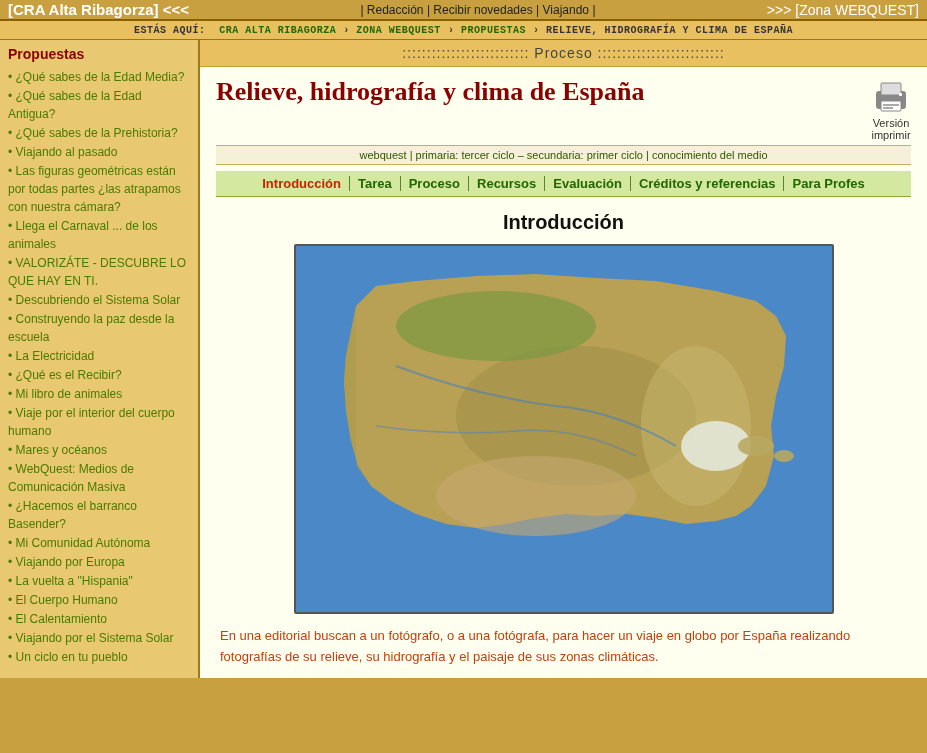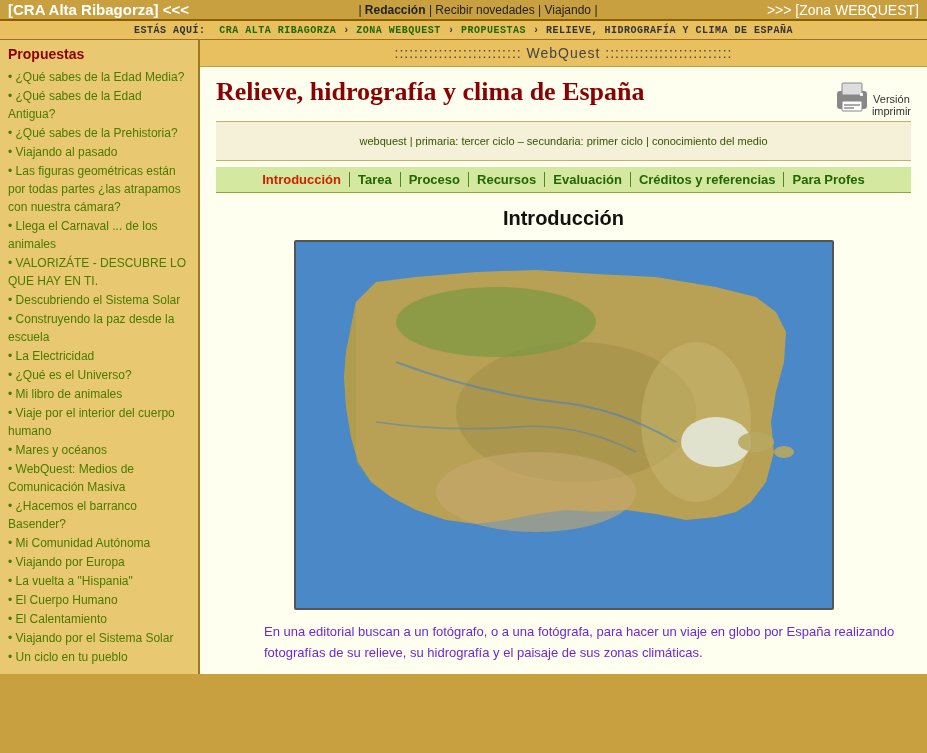--- a/index.html
+++ b/index.html
@@ -88,39 +88,39 @@
     }
     #page-title-text {
       color: #8b0000;
       font-size: 26px;
       font-weight: bold;
       font-family: Georgia, serif;
       flex: 1;
     }
     #print-icon-area {
       display: flex;
-      flex-direction: row;
-      align-items: flex-end;
+      flex-direction: column;
+      align-items: center;
       margin-left: 10px;
     }
     #print-icon {
       width: 40px;
       height: 40px;
     }
     #author-date {
       font-size: 11px;
       color: #555;
       margin-bottom: 4px;
     }
     #tags-row {
       font-size: 11px;
       color: #335500;
       text-align: center;
       background: #f5f0d8;
-      padding: 13px;
+      padding: 3px;
       margin-bottom: 6px;
       border-top: 1px solid #c8b060;
       border-bottom: 1px solid #c8b060;
     }
     
     #nav-tabs {
       display: flex;
       justify-content: center;
       align-items: center;
       background: #d4e8a0;
@@ -168,34 +168,33 @@
       position: absolute;
       top: 20px; left: 40px; right: 30px; bottom: 20px;
       background:
         radial-gradient(ellipse 300px 200px at 45% 45%, #b8a060 0%, #c8b070 30%, #9ab050 50%, #7a9840 60%, transparent 70%),
         radial-gradient(ellipse 80px 60px at 80% 60%, #e8f0e8 0%, transparent 100%),
         radial-gradient(ellipse 60px 40px at 15% 70%, #5a88c8 0%, transparent 100%);
     }
     
     #description {
       font-size: 13px;
-      color: #6d28d9;
+      color: #c2410c;
       line-height: 1.6;
       padding: 0 4px;
-      margin-left: 44px;
     }
   </style>
 </head>
 <body>
 
 <div id="header">
   <span style="color:white;font-weight:bold;font-size:15px;cursor:pointer;">[CRA Alta Ribagorza] &lt;&lt;&lt;</span>
   <div style="font-size:12px;color:#222;">
     <span>| </span>
-    <span style="cursor:pointer;font-weight:bold;">Redacción</span>
+    <span style="cursor:pointer;">Redacción</span>
     <span> | </span>
     <span style="cursor:pointer;">Recibir novedades</span>
     <span> | </span>
     <span style="cursor:pointer;">Viajando</span>
     <span> |</span>
   </div>
   <span style="color:white;font-weight:normal;font-size:14px;cursor:pointer;">&gt;&gt;&gt; [Zona WEBQUEST]</span>
 </div>
 
 <div id="breadcrumb">
@@ -219,39 +218,39 @@
     <div class="sidebar-item">• ¿Qué sabes de la Edad Media?</div>
         <div class="sidebar-item">• ¿Qué sabes de la Edad Antigua?</div>
         <div class="sidebar-item">• ¿Qué sabes de la Prehistoria?</div>
         <div class="sidebar-item">• Viajando al pasado</div>
         <div class="sidebar-item">• Las figuras geométricas están por todas partes ¿las atrapamos con nuestra cámara?</div>
         <div class="sidebar-item">• Llega el Carnaval ... de los animales</div>
         <div class="sidebar-item">• VALORIZÁTE - DESCUBRE LO QUE HAY EN TI.</div>
         <div class="sidebar-item">• Descubriendo el Sistema Solar</div>
         <div class="sidebar-item">• Construyendo la paz desde la escuela</div>
         <div class="sidebar-item">• La Electricidad</div>
-        <div class="sidebar-item">• ¿Qué es el Universo?</div>
+        <div class="sidebar-item">• ¿Qué es el Recibir?</div>
         <div class="sidebar-item">• Mi libro de animales</div>
         <div class="sidebar-item">• Viaje por el interior del cuerpo humano</div>
         <div class="sidebar-item">• Mares y océanos</div>
         <div class="sidebar-item">• WebQuest: Medios de Comunicación Masiva</div>
         <div class="sidebar-item">• ¿Hacemos el barranco Basender?</div>
         <div class="sidebar-item">• Mi Comunidad Autónoma</div>
         <div class="sidebar-item">• Viajando por Europa</div>
         <div class="sidebar-item">• La vuelta a "Hispania"</div>
         <div class="sidebar-item">• El Cuerpo Humano</div>
         <div class="sidebar-item">• El Calentamiento</div>
         <div class="sidebar-item">• Viajando por el Sistema Solar</div>
         <div class="sidebar-item">• Un ciclo en tu pueblo</div>
       </div>
   </div>
 
   <div id="content">
 
-    <div id="wq-banner">:::::::::::::::::::::::::: WebQuest ::::::::::::::::::::::::::</div>
+    <div id="wq-banner">:::::::::::::::::::::::::: Proceso ::::::::::::::::::::::::::</div>
 
     <div id="content-inner">
 
       <div id="page-header-row">
         <div id="page-title-text">Relieve, hidrografía y clima de España</div>
         <div id="print-icon-area">
 
           <svg id="print-icon" viewBox="0 0 40 40" width="40" height="40" style="cursor:pointer;">
             <rect x="5" y="14" width="30" height="18" rx="3" fill="#888"></rect>
             <rect x="10" y="6" width="20" height="12" rx="1" fill="#ddd" stroke="#888" stroke-width="1"></rect>

